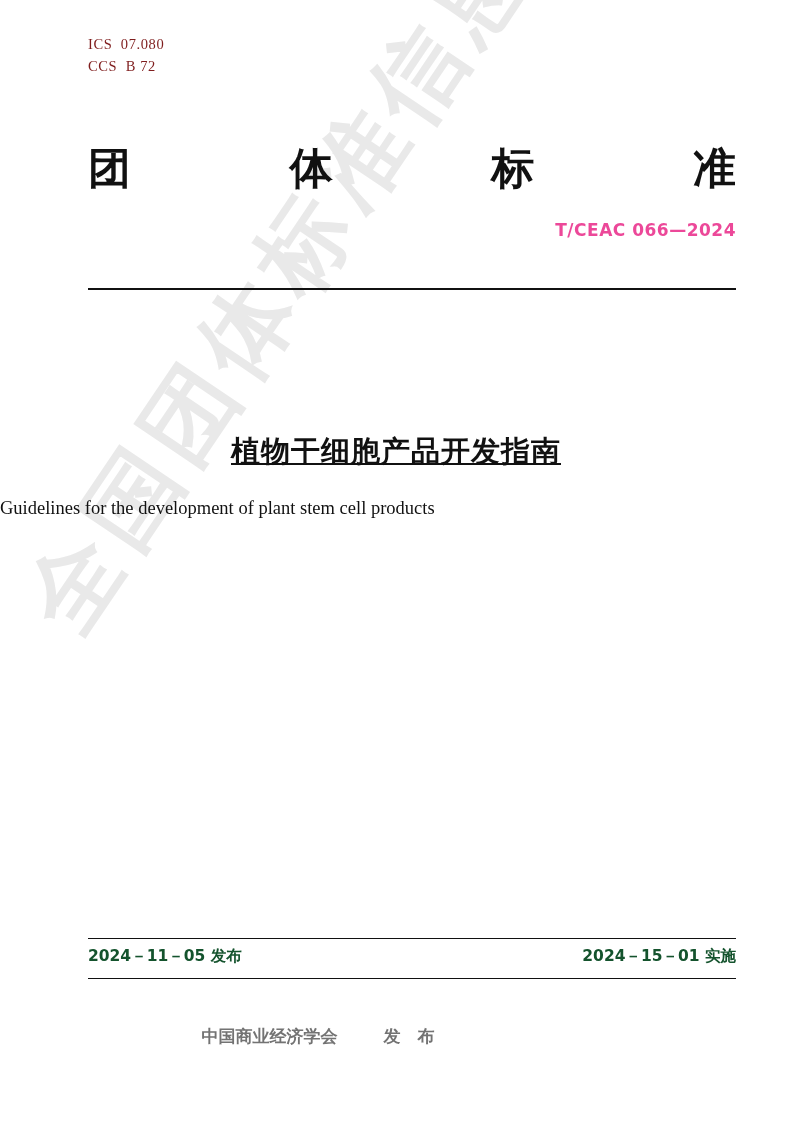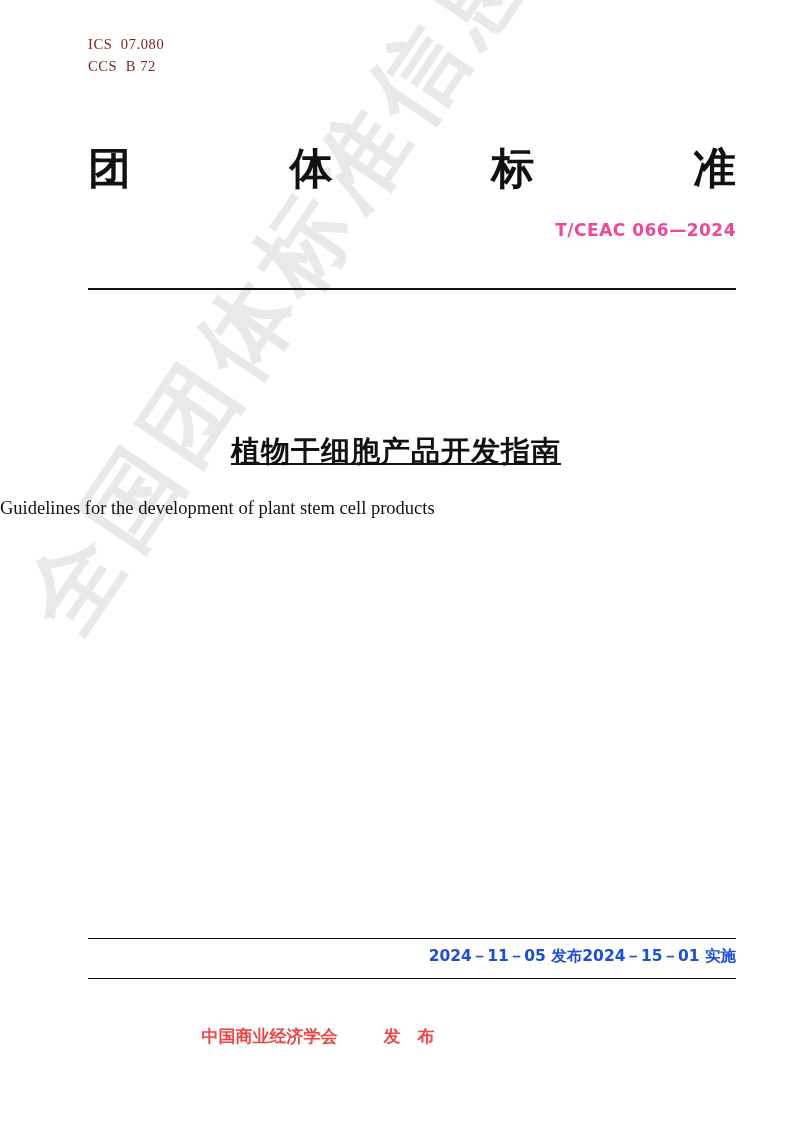--- a/index.html
+++ b/index.html
@@ -144,37 +144,37 @@
     width: 648px;
     height: 0;
     border-top: 1.4px solid #111;
   }
   .date-row {
     position: absolute;
     left: 88px;
     top: 946px;
     width: 648px;
     display: flex;
-    justify-content: flex-end;
+    justify-content: space-between;
     font-family: "DejaVu Sans", sans-serif;
     font-size: 15.5px;
     font-weight: 700;
-    color: #1d4ed8;
+    color: #14532d;
   }
 
   .issuer {
     position: absolute;
     left: 0;
     top: 1025px;
     width: 636px;
     text-align: center;
     font-family: "DejaVu Sans", sans-serif;
     font-size: 17px;
     font-weight: 700;
-    color: #ef4444;
+    color: #737373;
   }
   .issuer .gap { display: inline-block; width: 34px; }
 </style>
 </head>
 <body>
 
 <div class="page">
 
   <div class="watermark">
     <span>全国团体标准信息平台</span>

